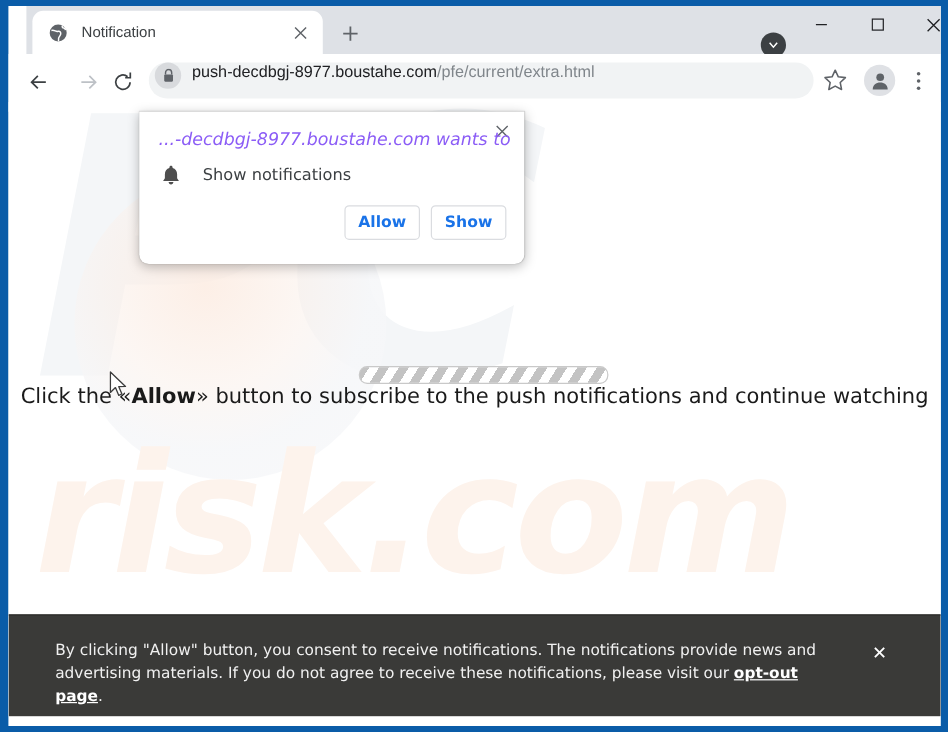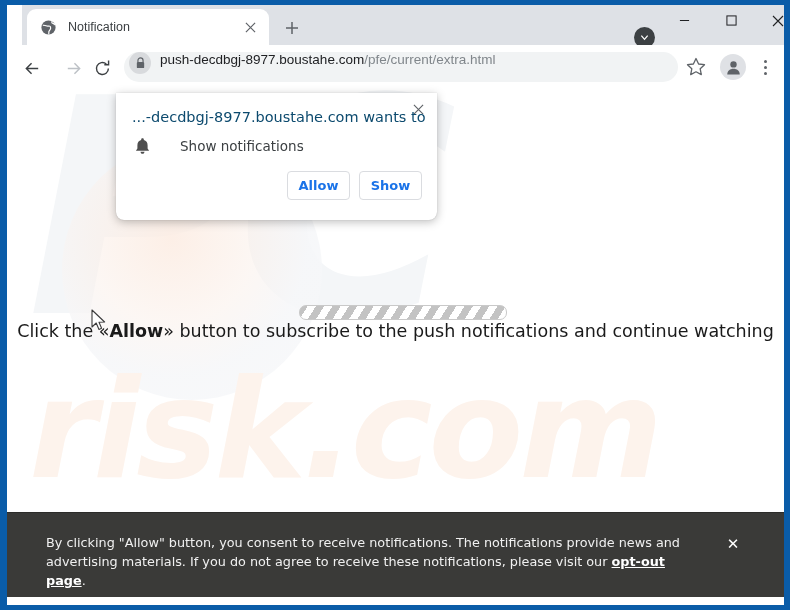--- a/index.html
+++ b/index.html
@@ -322,34 +322,35 @@
     height: 22px;
     display: flex;
     align-items: center;
     justify-content: center;
   }
   #dialog-origin {
     position: absolute;
     left: 16px;
     top: 16px;
     font-size: 14.5px;
-    color: #0c4a6e;
+    color: #8b5cf6;
     white-space: nowrap;
     font-family: "DejaVu Sans", sans-serif;
+    font-style: italic;
   }
   #dialog-permission-row {
     position: absolute;
     left: 18px;
     top: 44px;
     display: flex;
     align-items: center;
   }
   #bell-icon { width: 17px; height: 18px; flex: none; }
   #dialog-permission-label {
-    margin-left: 29px;
+    margin-left: 18px;
     font-size: 13.5px;
     color: #3c4043;
     font-family: "DejaVu Sans", sans-serif;
   }
   .dlg-btn {
     position: absolute;
     top: 78px;
     height: 29px;
     border: 1px solid #dadce0;
     border-radius: 4px;

